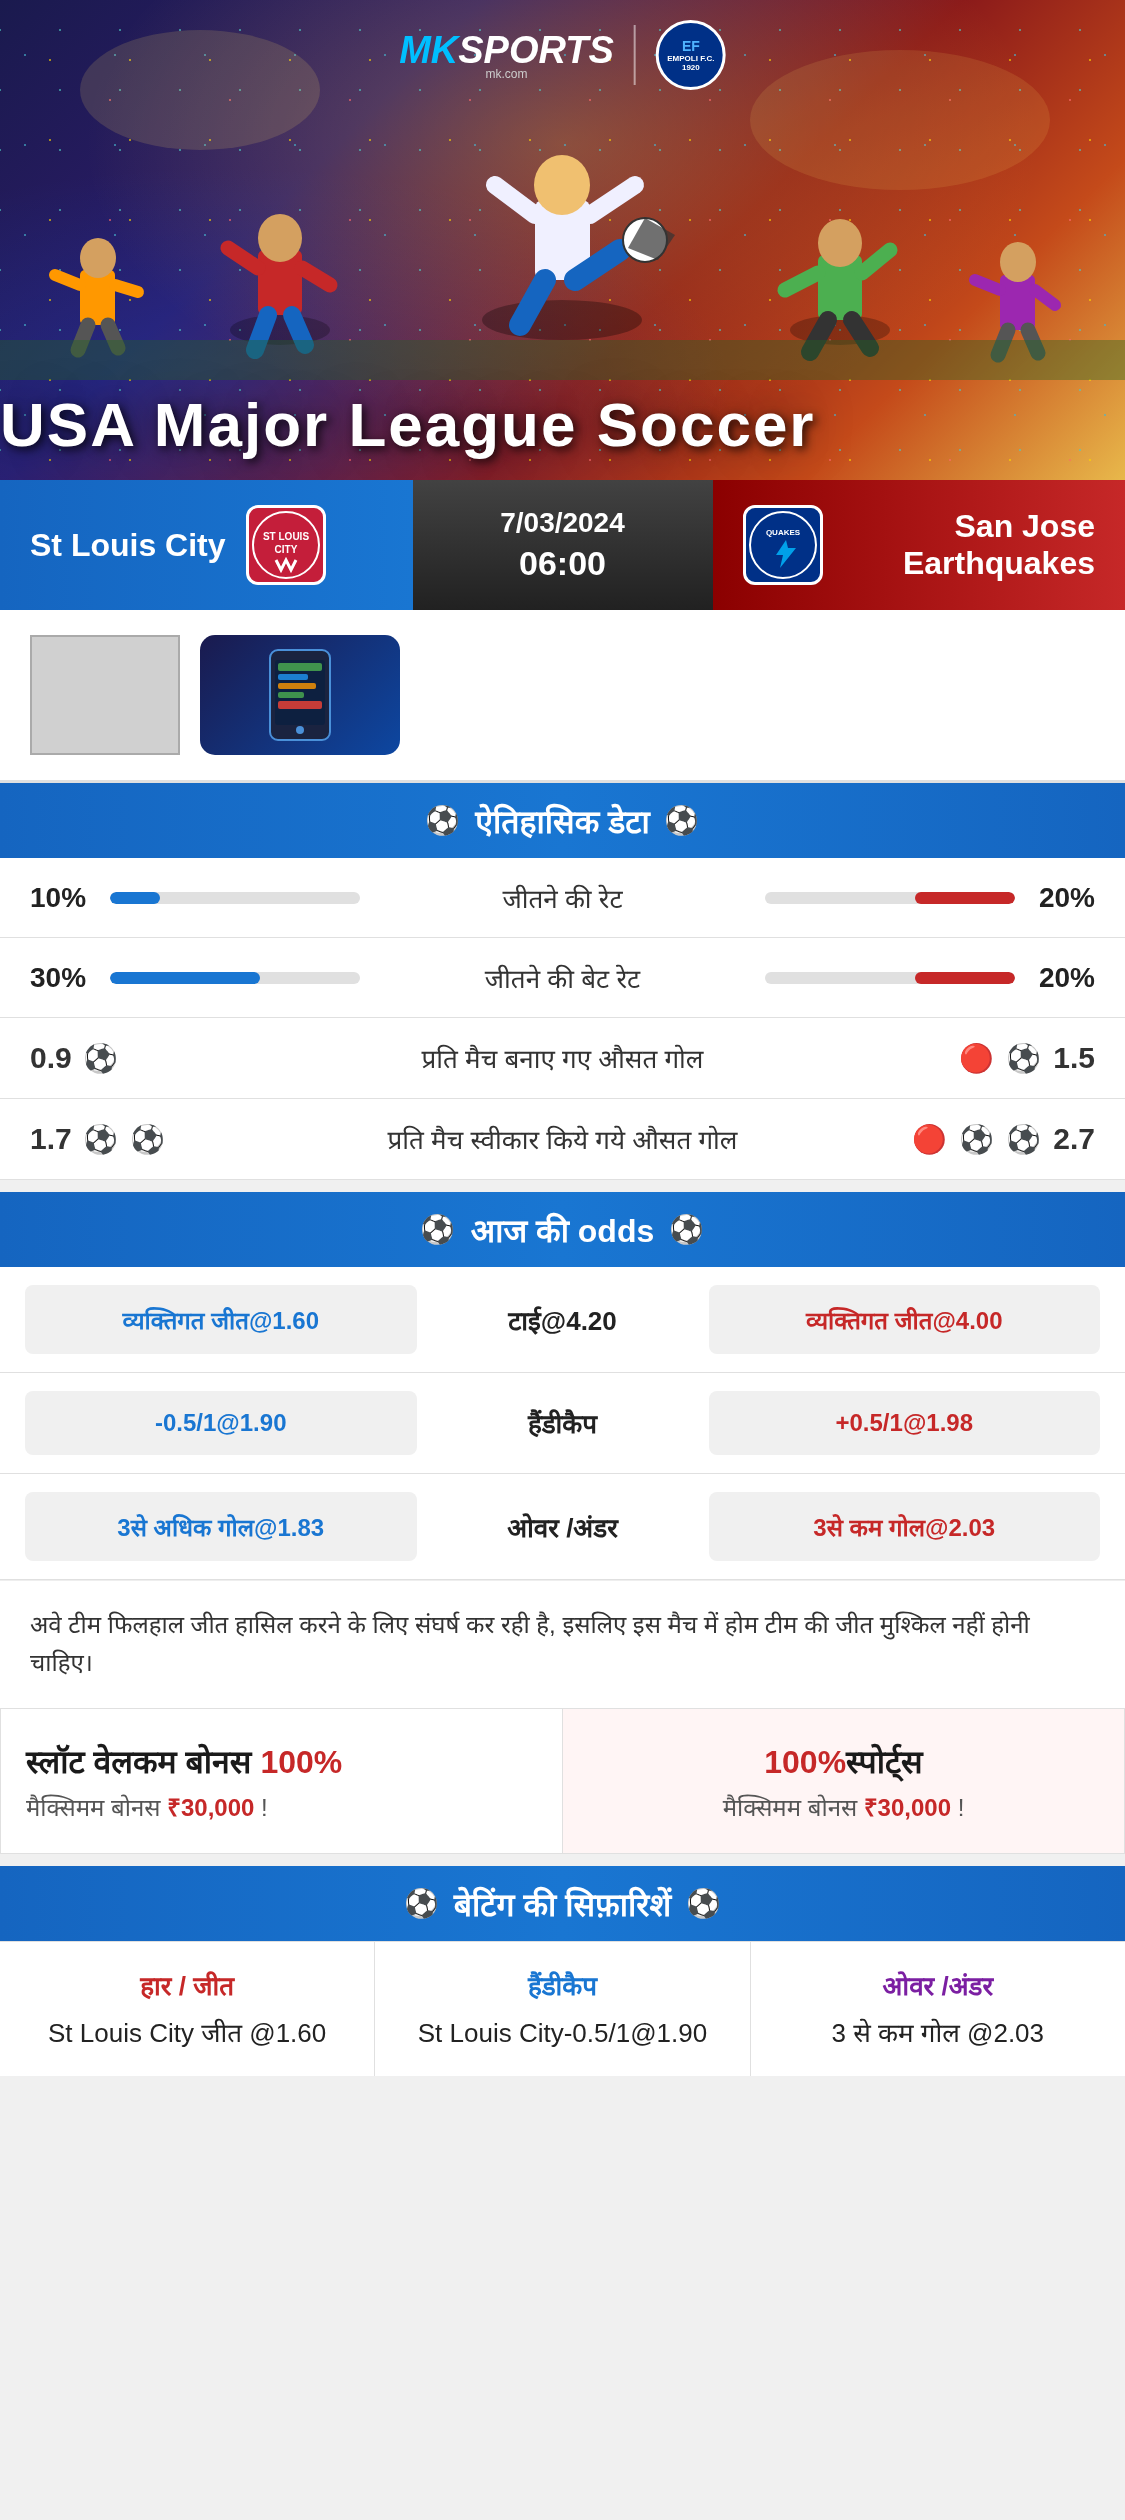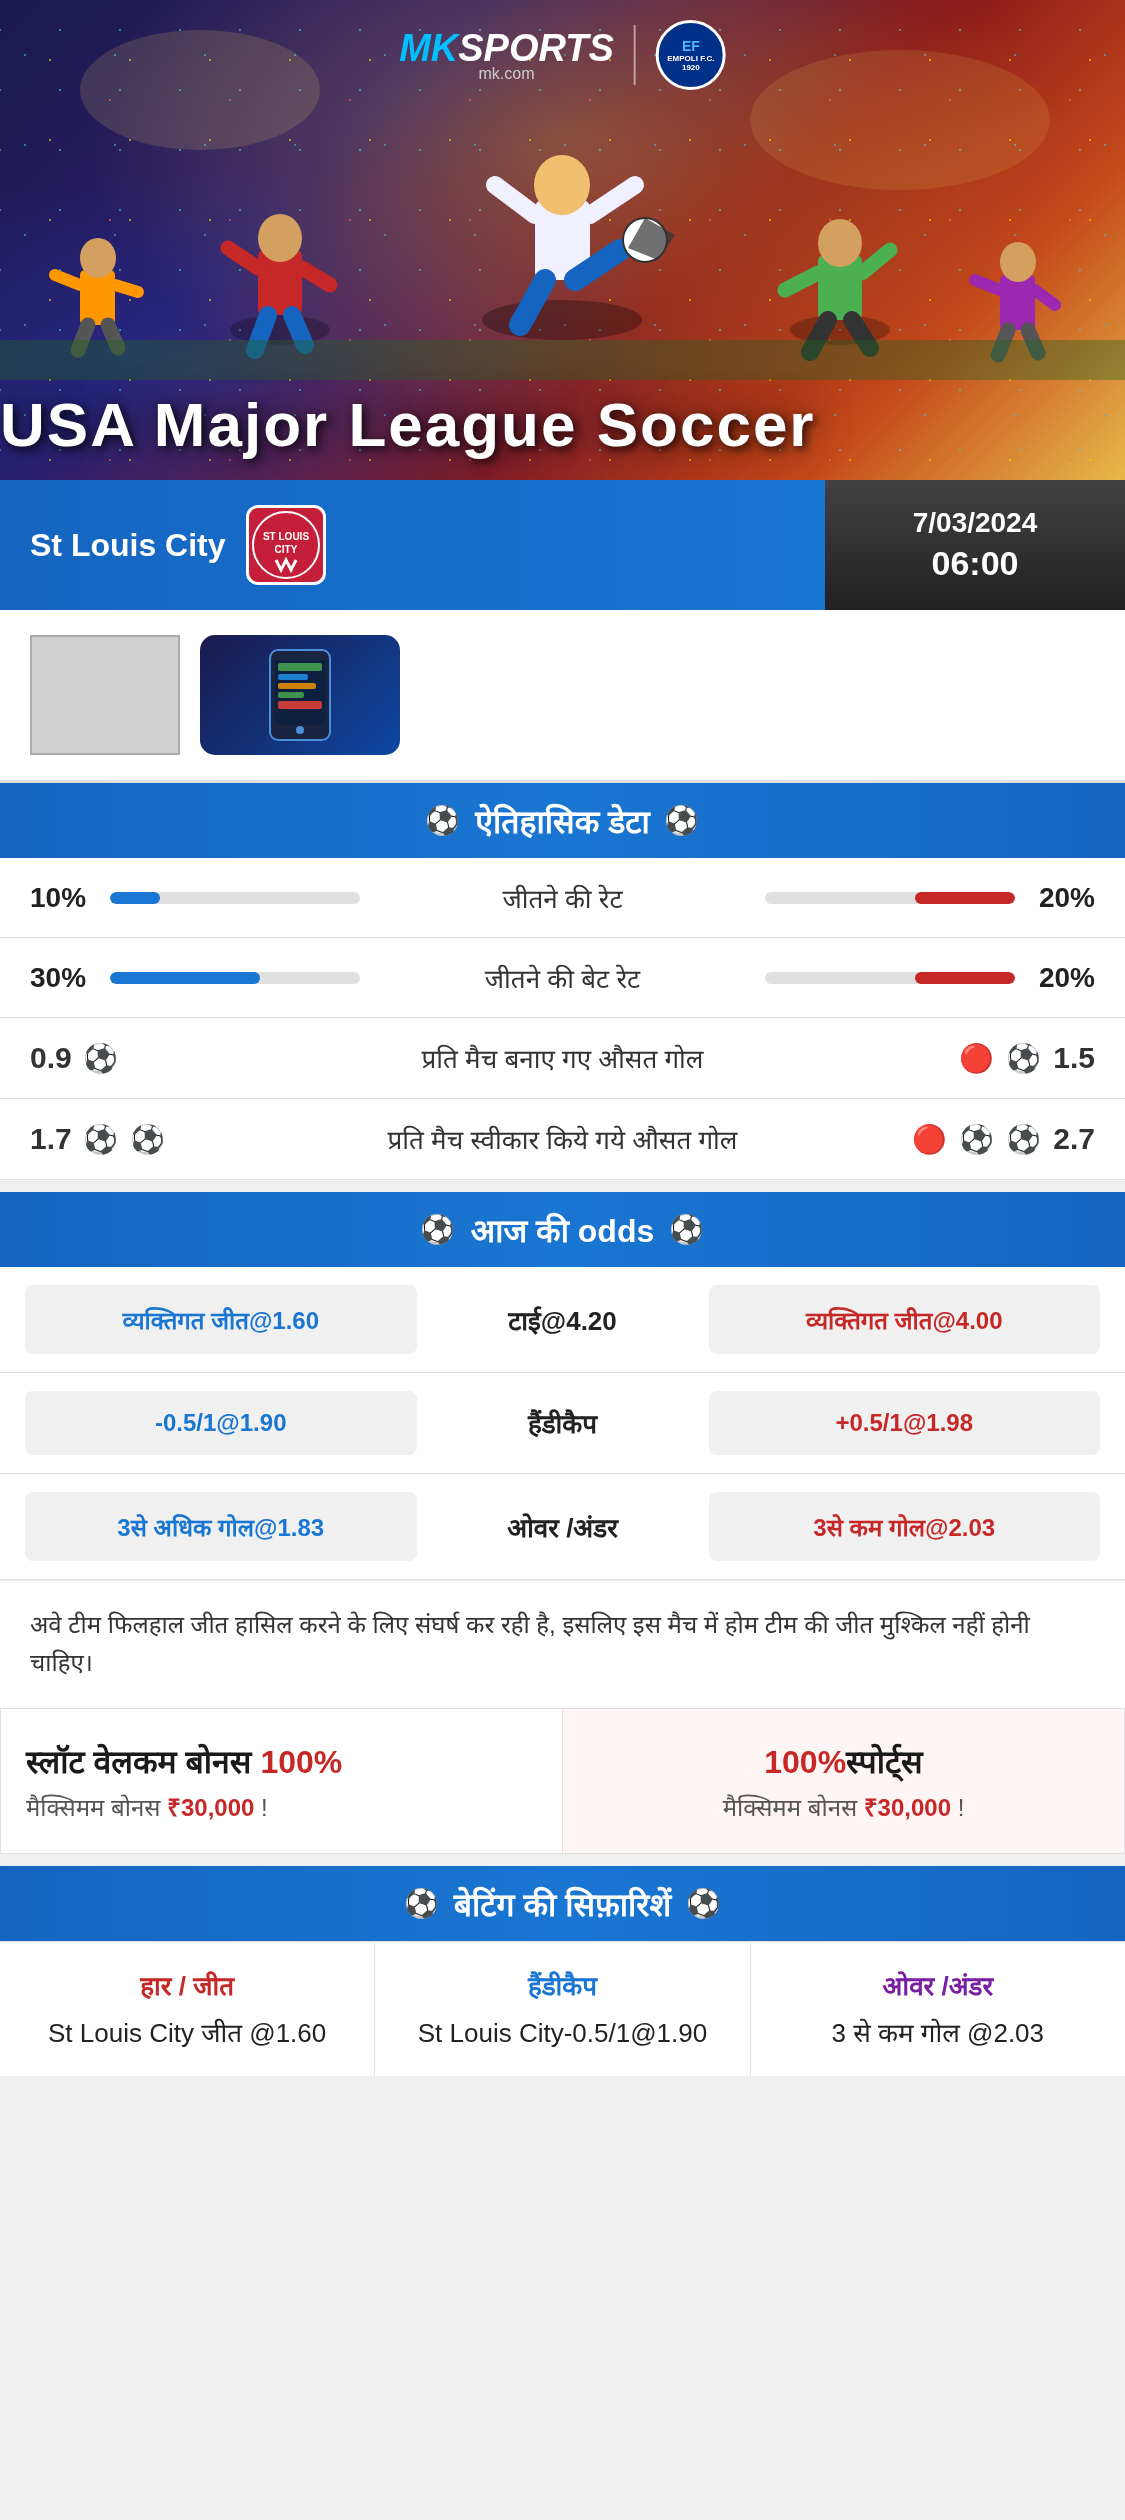--- a/index.html
+++ b/index.html
@@ -74,21 +74,21 @@
     .mk-sports-text {
       font-size: 38px;
       font-weight: 900;
       color: #00bfff;
       font-style: italic;
     }
     .mk-sports-text span.sports {
       color: white;
     }
     .mk-domain {
-      font-size: 16px;
+      font-size: 12px;
       color: #ccc;
       text-align: center;
       margin-top: -5px;
     }
     .divider-line {
       width: 2px;
       height: 60px;
       background: rgba(255,255,255,0.5);
     }
     .empoli-badge {
@@ -555,20 +555,31 @@
         <text x="35" y="43" text-anchor="middle" font-size="10" font-weight="bold" fill="white">CITY</text>
 
         <path d="M25,50 L30,60 L35,50 L40,60 L45,50" stroke="white" stroke-width="3" fill="none"></path>
       </svg>
     </div>
   </div>
   <div class="match-center">
     <span class="match-date">7/03/2024</span>
     <span class="match-time">06:00</span>
   </div>
+  <div class="match-team-right">
+    <div class="team-logo sj-logo">
+      <svg width="70" height="70" viewBox="0 0 70 70">
+        <circle cx="35" cy="35" r="33" fill="#003087" stroke="white" stroke-width="2"></circle>
+        <text x="35" y="25" text-anchor="middle" font-size="8" font-weight="bold" fill="white">QUAKES</text>
+
+        <path d="M38,30 L28,45 L35,45 L32,58 L48,38 L40,38 Z" fill="#00a0e9"></path>
+      </svg>
+    </div>
+    <span class="team-name-right">San Jose Earthquakes</span>
+  </div>
 </div>
 
 <div class="promo-banner">
   <div class="promo-placeholder"></div>
   <div class="promo-app-icon">
     <svg width="90" height="100" viewBox="0 0 90 100">
       <rect x="15" y="5" width="60" height="90" rx="8" fill="#1a2340" stroke="#4a90d9" stroke-width="2"></rect>
       <rect x="20" y="15" width="50" height="65" rx="3" fill="#0d2040"></rect>
 
       <rect x="23" y="18" width="44" height="8" rx="2" fill="#4CAF50" opacity="0.8"></rect>

